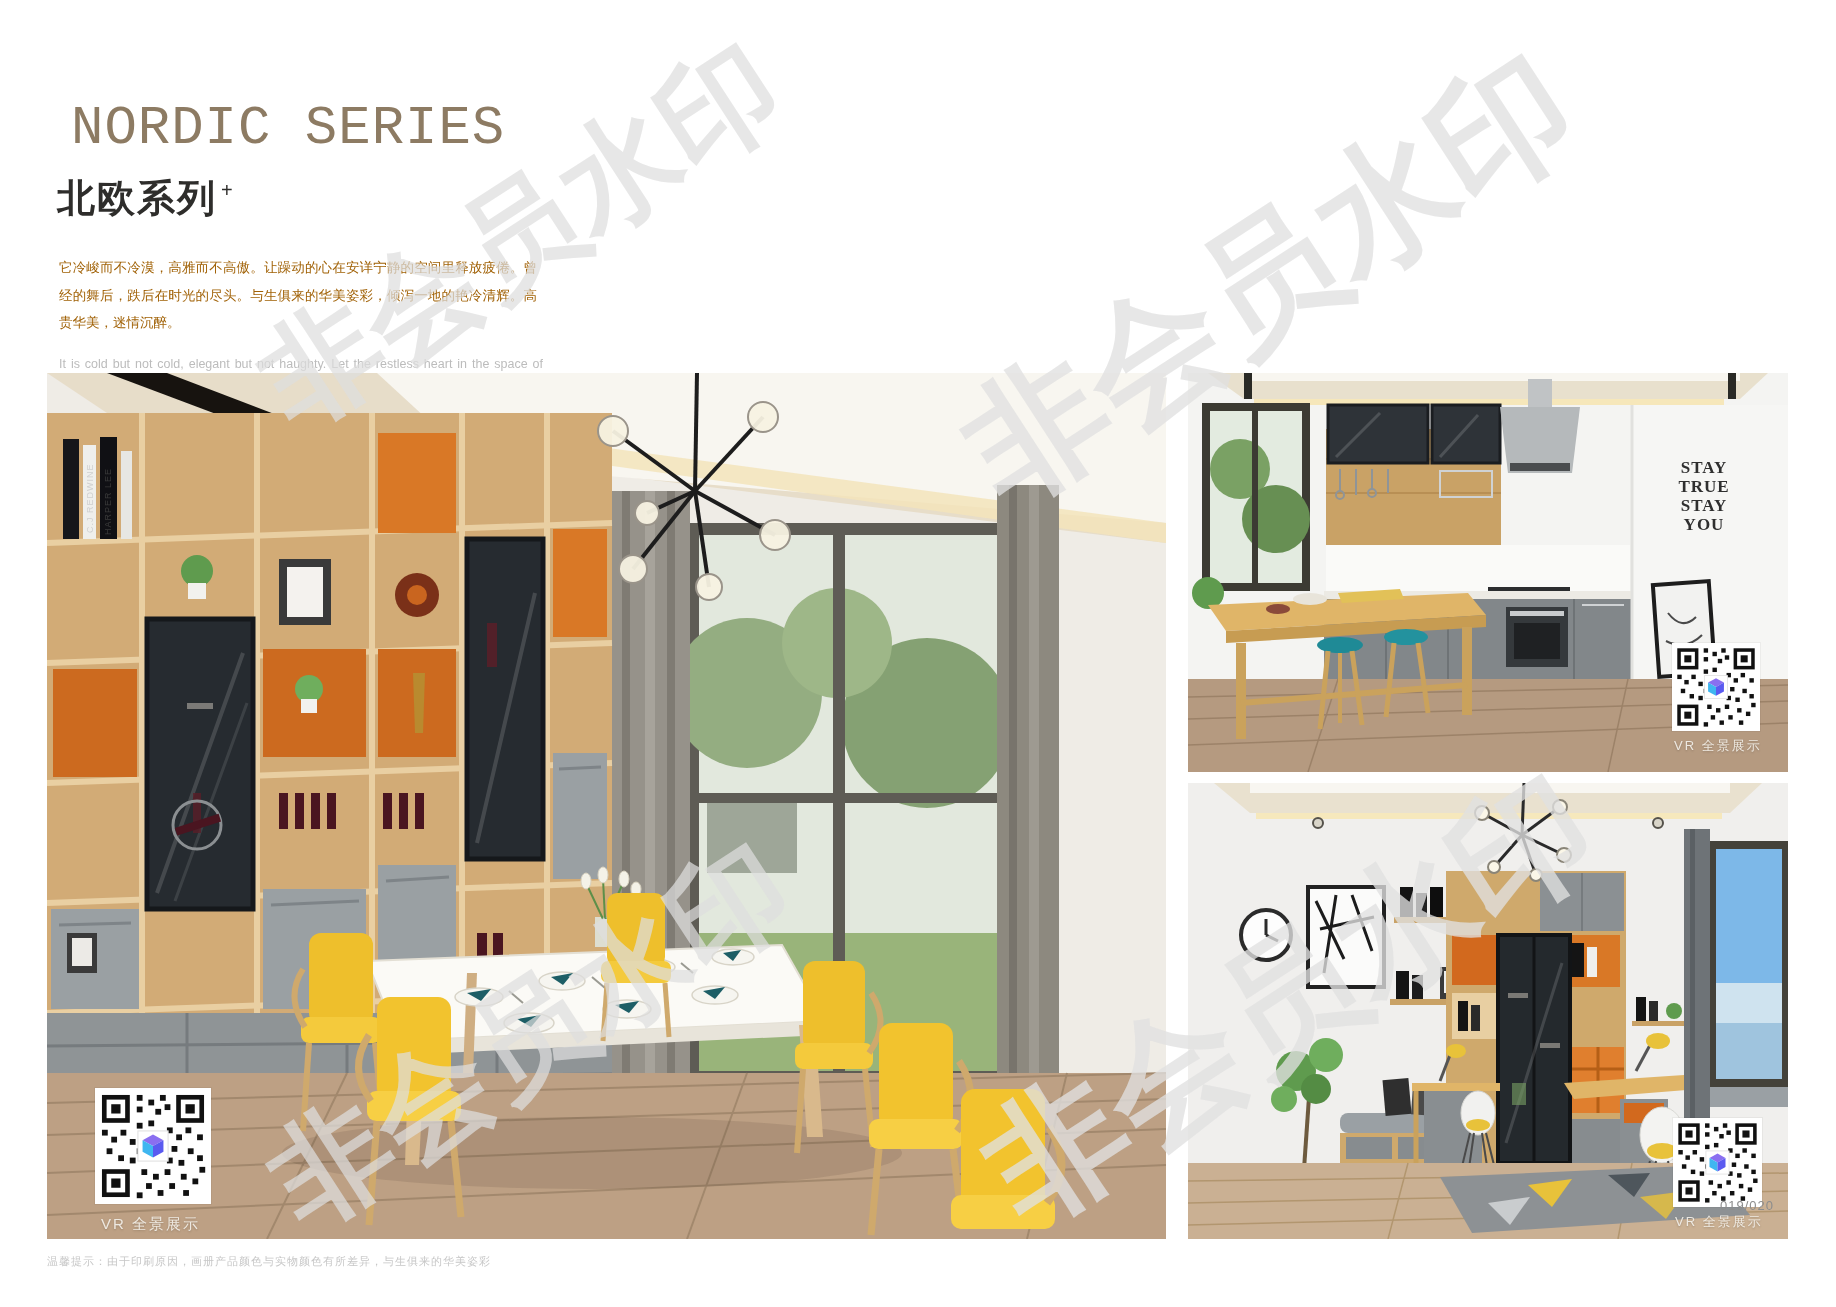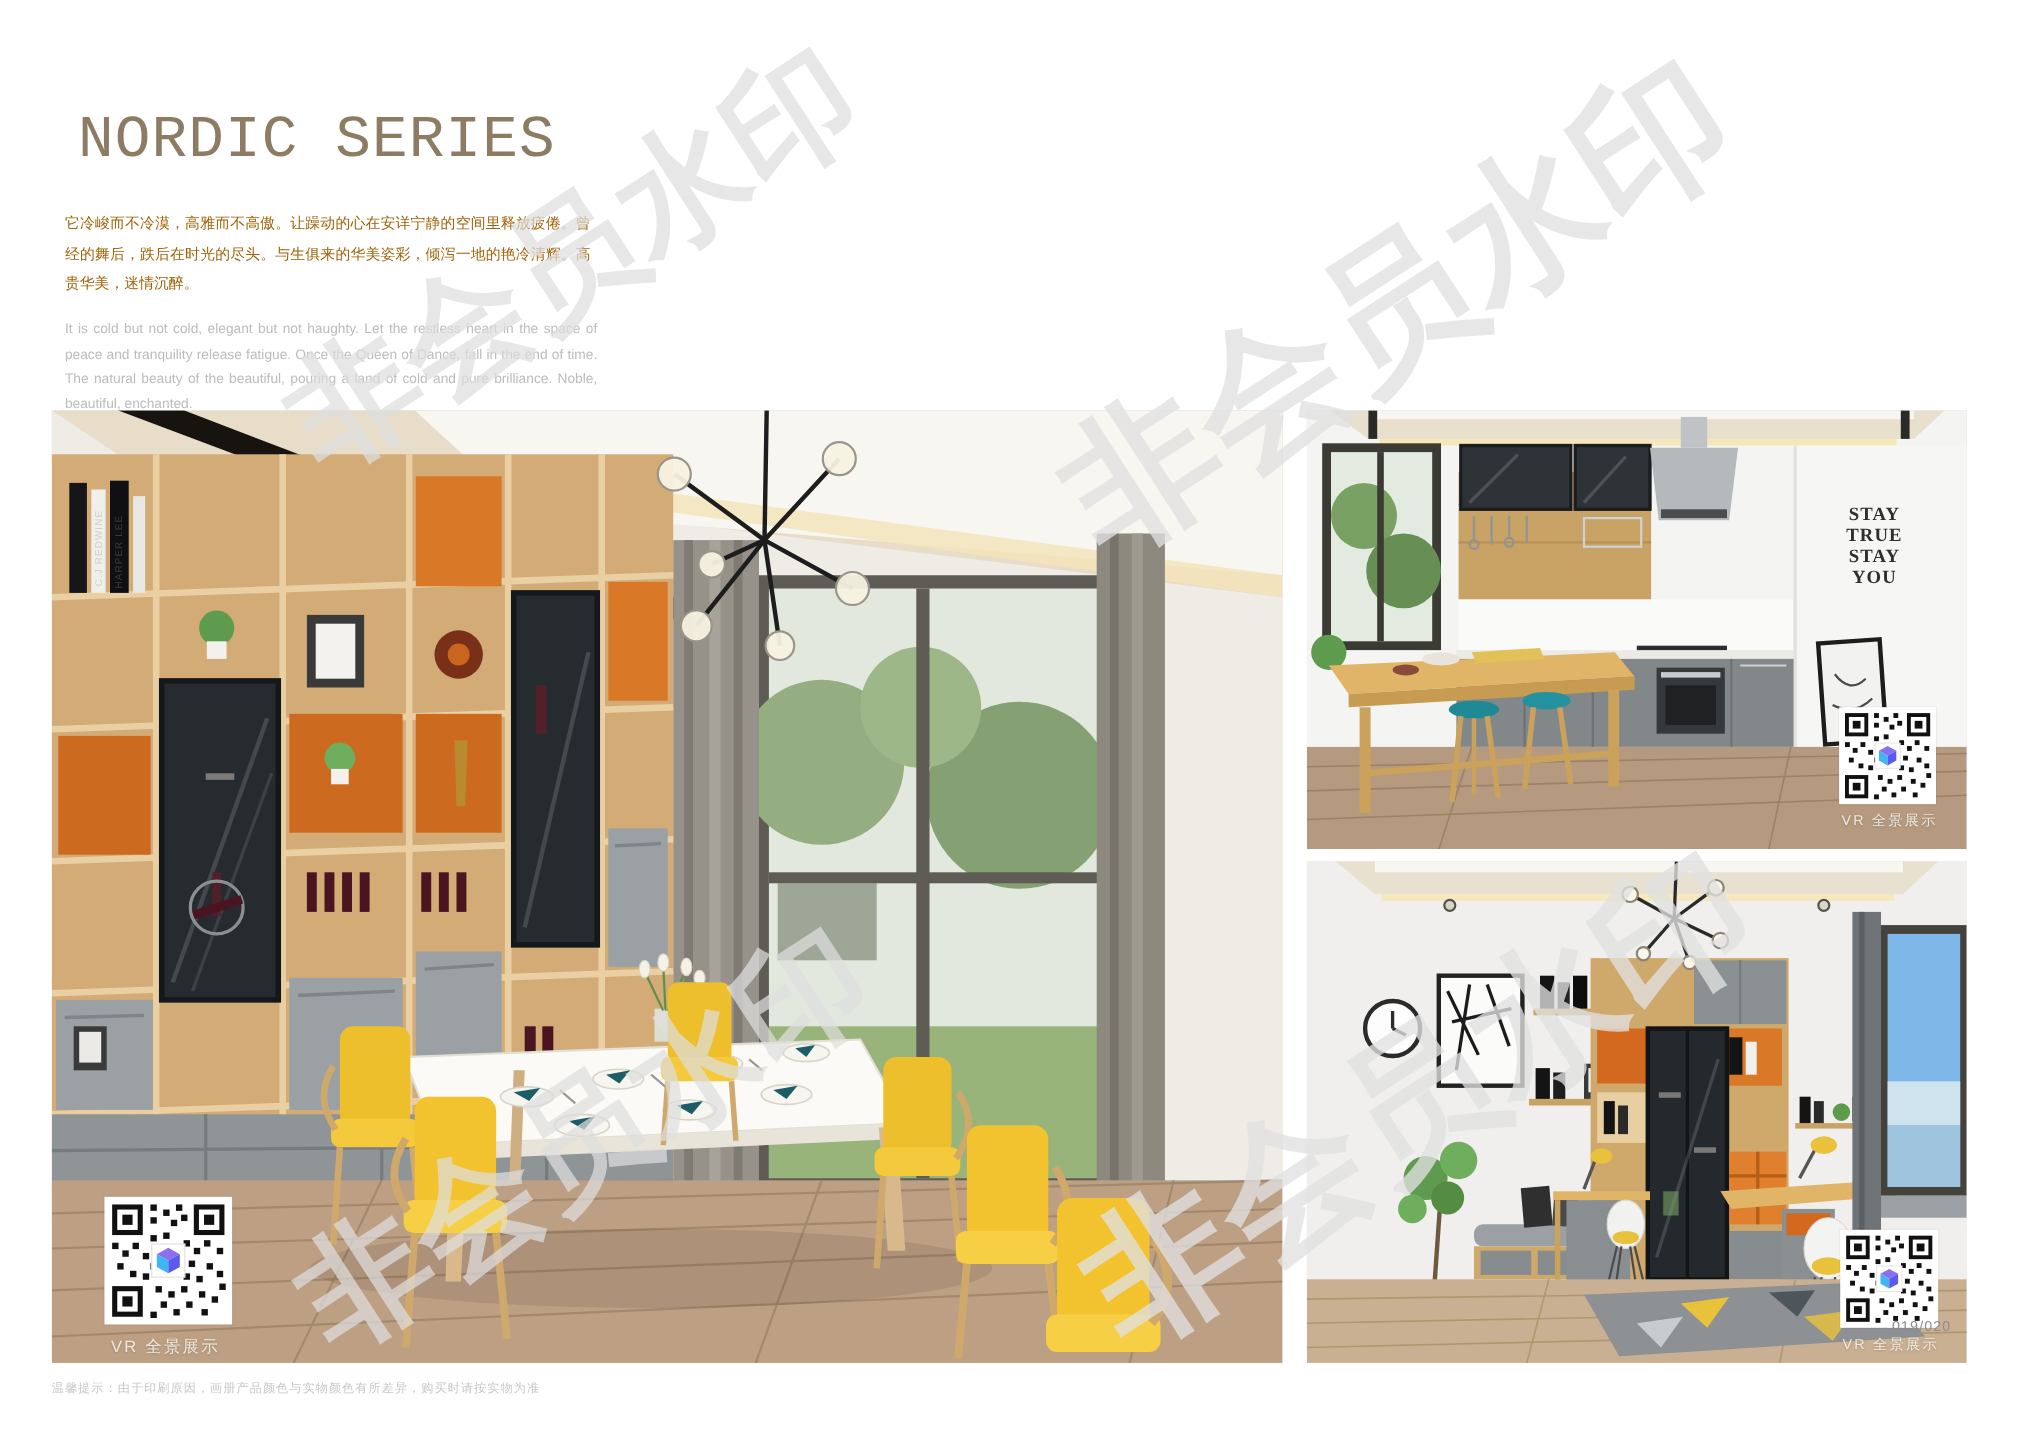--- a/index.html
+++ b/index.html
@@ -103,20 +103,23 @@
         <rect x="37" y="37" width="26" height="26" fill="#fff" stroke="#e3e3e3"></rect>
         <polygon points="50,40 59,45 50,50 41,45" fill="#8a6ff0"></polygon>
         <polygon points="41,45 50,50 50,60 41,55" fill="#3fb6f0"></polygon>
         <polygon points="59,45 50,50 50,60 59,55" fill="#5a5af0"></polygon>
       </symbol>
     </defs>
   </svg>
 
   <header class="hdr">
     <h1 class="title-en">NORDIC SERIES</h1>
+    <div class="title-cn">
+      <span>北欧系列</span><sup>+</sup>
+    </div>
     <p class="para-cn">它冷峻而不冷漠，高雅而不高傲。让躁动的心在安详宁静的空间里释放疲倦。曾经的舞后，跌后在时光的尽头。与生俱来的华美姿彩，倾泻一地的艳冷清辉。高贵华美，迷情沉醉。</p>
     <p class="para-en">It is cold but not cold, elegant but not haughty. Let the restless heart in the space of peace and tranquility release fatigue. Once the Queen of Dance, fall in the end of time. The natural beauty of the beautiful, pouring a land of cold and pure brilliance. Noble, beautiful, enchanted.</p>
   </header>
 
   <figure class="photo" id="photo-main" style="margin:0">
     <svg viewBox="0 0 1119 866" width="1119" height="866">
       <rect x="0" y="0" width="1119" height="866" fill="#efece6"></rect>
 
       <polygon points="0,0 1119,0 1119,170 60,40" fill="#e7ddc9"></polygon>
       <polygon points="330,0 1119,0 1119,150 430,92" fill="#f8f6f0"></polygon>
@@ -667,21 +670,21 @@
       </g>
     </svg>
     <div class="qr" style="left:485px;top:335px;width:89px;height:89px;">
       <svg viewBox="0 0 100 100">
           <use href="#qr-sym"></use>
         </svg>
     </div>
     <div class="vr-label" style="left:487px;top:430px;font-size:13px;">VR 全景展示</div>
   </figure>
 
-  <div class="disclaimer">温馨提示：由于印刷原因，画册产品颜色与实物颜色有所差异，购买时请按实物为准</div>
+  <div class="disclaimer">温馨提示：由于印刷原因，画册产品颜色与实物颜色有所差异，与生俱来的华美姿彩</div>
   <div class="pageno">019/020</div>
 
   <div class="wm-layer">
     <span class="wm" style="left:230px;top:330px;">非会员水印</span>
     <span class="wm big" style="left:930px;top:390px;">非会员水印</span>
     <span class="wm" style="left:240px;top:1130px;">非会员水印</span>
     <span class="wm big" style="left:950px;top:1110px;">非会员水印</span>
   </div>
 
 </div>

